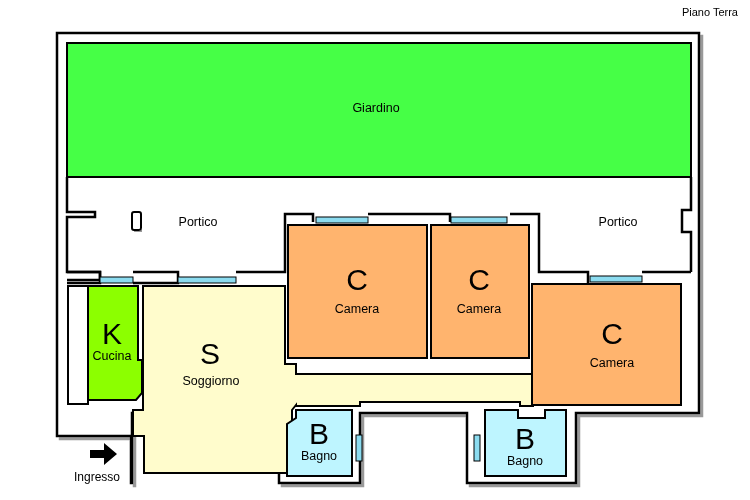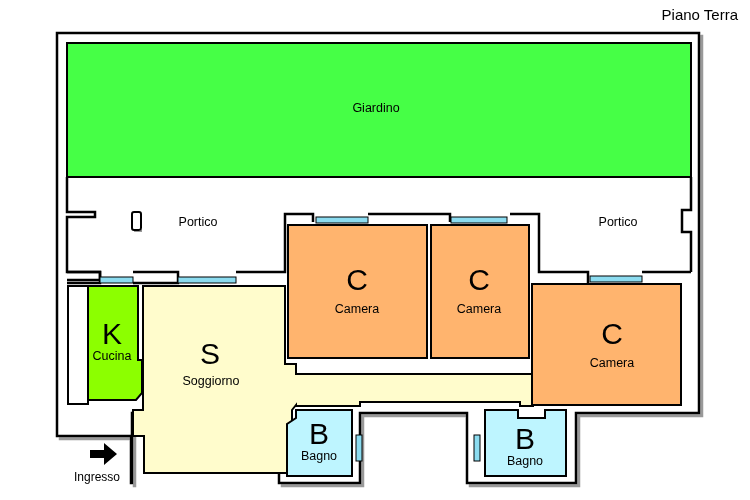--- a/index.html
+++ b/index.html
@@ -2,21 +2,21 @@
 <html><head>
 <meta charset="utf-8">
 <style>
   html, body { margin: 0; padding: 0; background: #ffffff; }
   body { width: 750px; height: 500px; position: relative; overflow: hidden;
          font-family: "Liberation Sans", sans-serif; }
   #plan { position: absolute; left: 0; top: 0; }
   .lbl { font-family: "Liberation Sans", sans-serif; fill: #000; }
   .letter { font-size: 30px; }
   .name { font-size: 12.5px; }
-  .title-txt { position: absolute; right: 12px; top: 6px; font-size: 15px; color: #000; }
+  .title-txt { position: absolute; right: 12px; top: 6px; font-size: 11px; color: #000; }
 </style>
 </head>
 <body>
 
 <div class="title-txt">Piano Terra</div>
 
 <svg id="plan" width="750" height="500" viewBox="0 0 750 500">
   <defs>
     <filter id="sh" x="-5%" y="-5%" width="115%" height="115%">
       <feOffset dx="3" dy="3" in="SourceAlpha" result="o"></feOffset>

